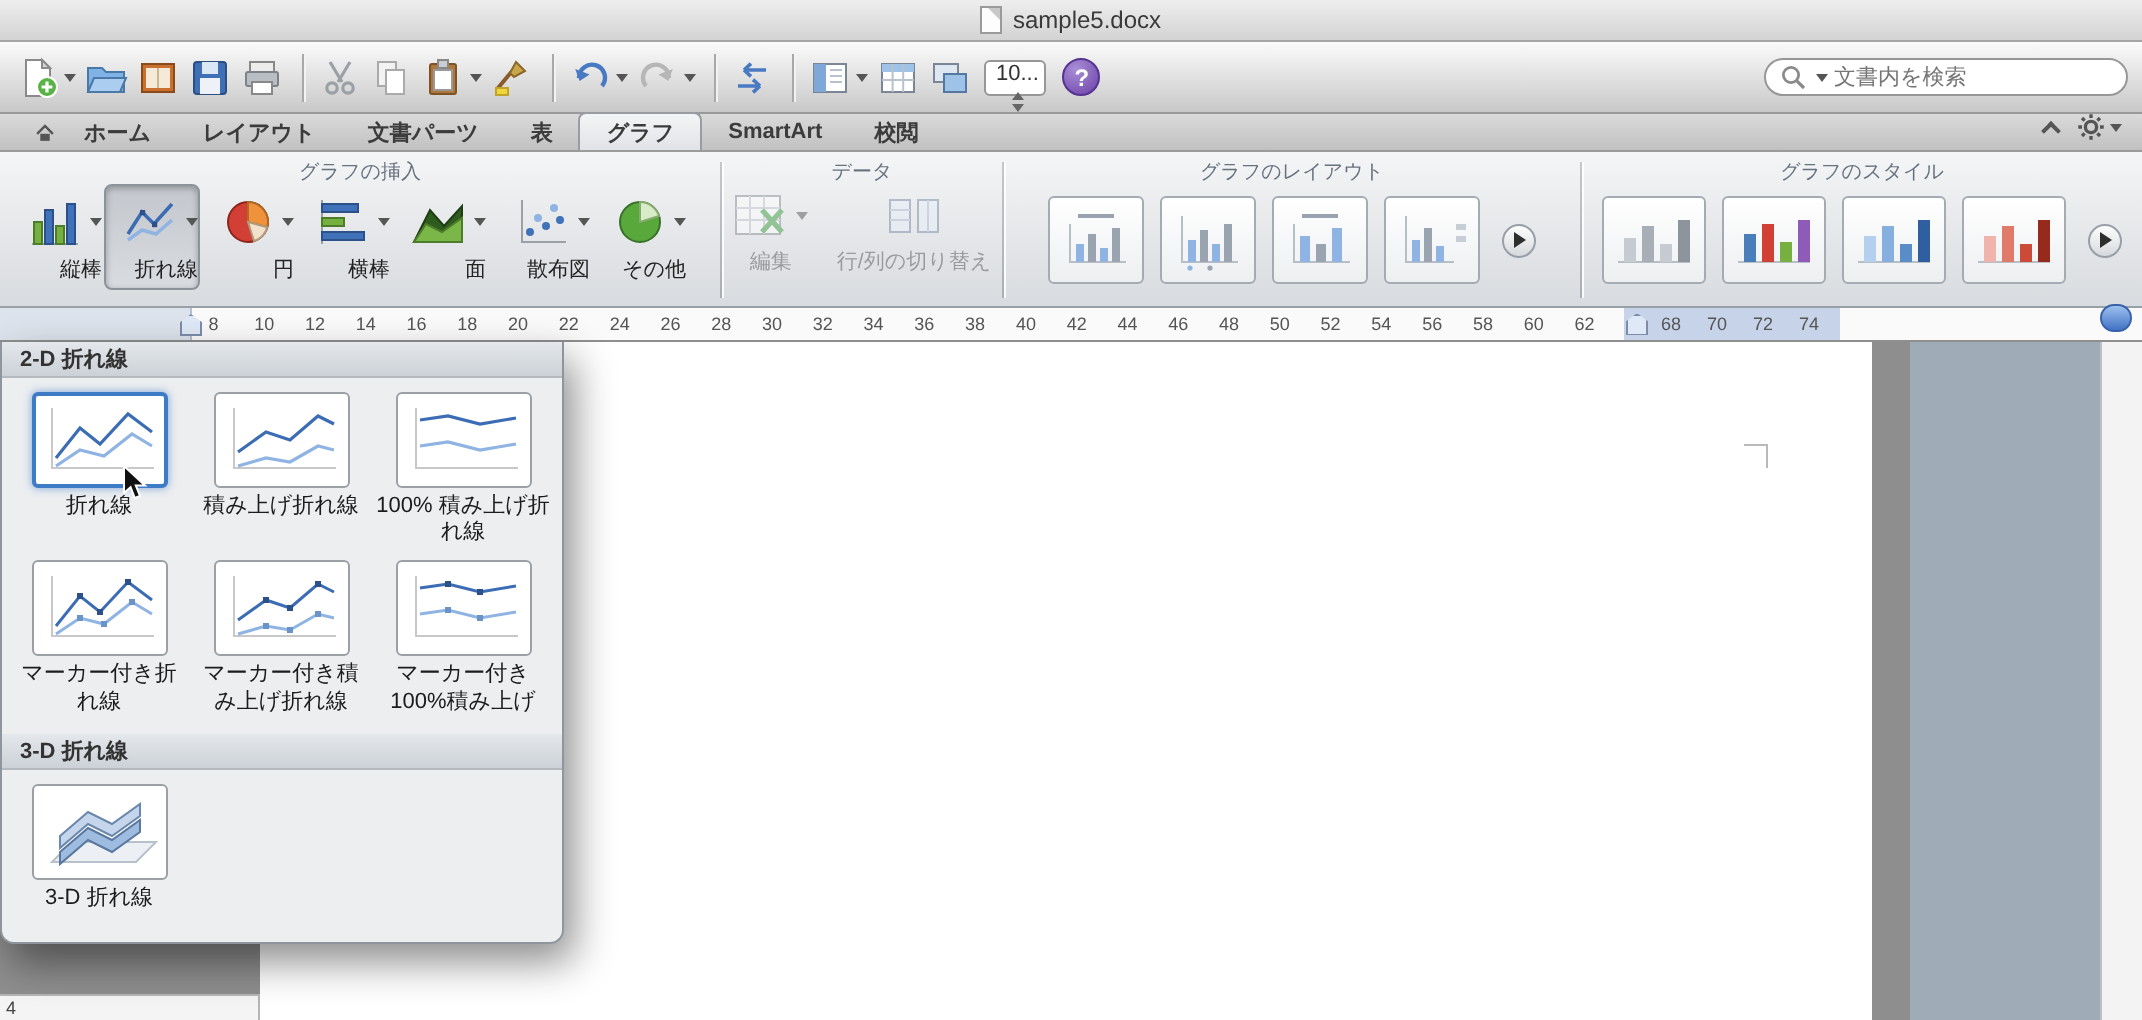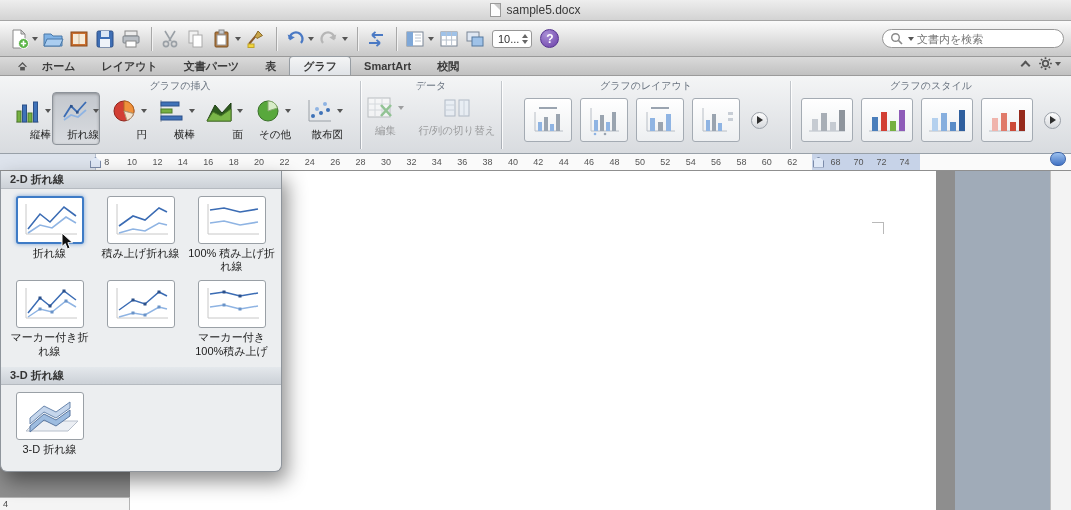--- a/index.html
+++ b/index.html
@@ -18,21 +18,21 @@
   
   .toolbar { position:absolute; left:0; top:21px; width:100%; height:36px;
     background:linear-gradient(#fbfbfb,#c8c8c8); border-bottom:1px solid #999;
     display:flex; align-items:center; padding:0 7px; }
   .tbtn { display:flex; align-items:center; padding:2px 1px; margin-right:2px; }
   .tbtn svg { display:block; }
   .dd-caret { width:0; height:0; border-left:3px solid transparent; border-right:3px solid transparent;
     border-top:4px solid #555; margin-left:2px; }
   .tsep { width:1px; height:24px; background:#a8a8a8; box-shadow:1px 0 0 #f2f2f2; margin:0 6px; }
   .zoom-box { display:flex; align-items:center; background:#fff; border:1px solid #979797;
-    border-radius:3px; height:18px; padding:0 3px 0 5px; font-size:11px; color:#333; gap:3px; margin:0 3px; }
+    border-radius:3px; height:18px; padding:0 3px 0 5px; font-size:11px; color:#333; gap:3px; margin:0 3px;flex-direction:column; }
   .stepper { display:flex; flex-direction:column; gap:2px; }
   .step-up { width:0; height:0; border-left:3px solid transparent; border-right:3px solid transparent; border-bottom:4px solid #666; }
   .step-dn { width:0; height:0; border-left:3px solid transparent; border-right:3px solid transparent; border-top:4px solid #666; }
   .help-btn { width:19px; height:19px; border-radius:50%; margin-left:5px;
     background:radial-gradient(circle at 35% 28%, #a98fd6, #6b3fa8); border:1px solid #563391;
     color:#fff; font-weight:bold; font-size:12px; display:flex; align-items:center; justify-content:center; }
   .search { margin-left:auto; width:182px; height:19px; background:#fff; border:1px solid #979797;
     border-radius:10px; display:flex; align-items:center; padding:0 7px; gap:3px; }
   .search input { border:none; outline:none; flex:1; font-size:11px; color:#666; background:transparent;
     font-family:"Liberation Sans","DejaVu Sans",sans-serif; min-width:0; }
@@ -354,43 +354,43 @@
         <div class="chart-btn">
           <div class="icon-row">
             <svg width="28" height="26" viewBox="0 0 28 26">
               <path d="M2,23 L10,7 L17,15 L26,5 V23 Z" fill="#2e5b1e" stroke="#1d3d12"></path>
               <path d="M2,23 L8,14 L16,18 L26,11 V23 Z" fill="#7ab648" stroke="#4e7d2a"></path>
             </svg>
             <span class="dd-caret"></span>
           </div>
           <span class="lbl">面</span>
         </div>
-        <div class="chart-btn">
-          <div class="icon-row">
-            <svg width="26" height="26" viewBox="0 0 26 26">
-              <circle cx="13" cy="13" r="10" fill="#58a83c" stroke="#3a702a"></circle>
-              <path d="M13,13 L13,3 A10,10 0 0 1 22.5,10 Z" fill="#d8ecc8" stroke="#88aa70"></path>
-            </svg>
-            <span class="dd-caret"></span>
-          </div>
-          <span class="lbl">その他</span>
-        </div>
         <div class="chart-btn" style="width:52px">
           <div class="icon-row">
             <svg width="28" height="26" viewBox="0 0 28 26">
               <path d="M4,2 V23 H26" stroke="#9aa0a6" fill="none"></path>
               <circle cx="8" cy="18" r="2" fill="#3f72b8"></circle>
               <circle cx="12" cy="11" r="2" fill="#8fb4e3"></circle>
               <circle cx="16" cy="15" r="2" fill="#3f72b8"></circle>
               <circle cx="20" cy="6" r="2" fill="#8fb4e3"></circle>
               <circle cx="23" cy="12" r="2" fill="#3f72b8"></circle>
             </svg>
             <span class="dd-caret"></span>
           </div>
           <span class="lbl">散布図</span>
+        </div>
+        <div class="chart-btn">
+          <div class="icon-row">
+            <svg width="26" height="26" viewBox="0 0 26 26">
+              <circle cx="13" cy="13" r="10" fill="#58a83c" stroke="#3a702a"></circle>
+              <path d="M13,13 L13,3 A10,10 0 0 1 22.5,10 Z" fill="#d8ecc8" stroke="#88aa70"></path>
+            </svg>
+            <span class="dd-caret"></span>
+          </div>
+          <span class="lbl">その他</span>
         </div>
       </div>
     </div>
     <div class="rdiv"></div>
 
     <div class="rgroup" style="width:140px">
       <div class="rgroup-label">データ</div>
       <div class="rgroup-body" style="justify-content:center; gap:6px;">
         <div class="data-btn">
           <div style="display:flex;align-items:center;gap:2px;">
@@ -634,20 +634,21 @@
                   <rect x="32.5" y="18.5" width="3" height="3"></rect>
                   <rect x="46.5" y="6.5" width="3" height="3"></rect>
                 </g>
               <g fill="#6a93c8">
                   <rect x="20.5" y="27.5" width="3" height="3"></rect>
                   <rect x="32.5" y="29.5" width="3" height="3"></rect>
                   <rect x="46.5" y="21.5" width="3" height="3"></rect>
                 </g>
             </svg>
           </div>
+          <span class="menu-cap">マーカー付き積み上げ折れ線</span>
         </div>
         <div class="menu-item">
           <div class="menu-thumb">
             <svg width="60" height="40" viewBox="0 0 60 40">
               <path d="M6,4 V34 H57" stroke="#c8c8c8" fill="none"></path>
               <polyline points="8,10 22,8 38,12 56,9" fill="none" stroke="#3b6cb4" stroke-width="1.5"></polyline>
               <polyline points="8,23 22,21 38,25 56,22" fill="none" stroke="#8fb4e3" stroke-width="1.5"></polyline>
               <g fill="#2c518a">
                   <rect x="20.5" y="6.5" width="3" height="3"></rect>
                   <rect x="36.5" y="10.5" width="3" height="3"></rect>

